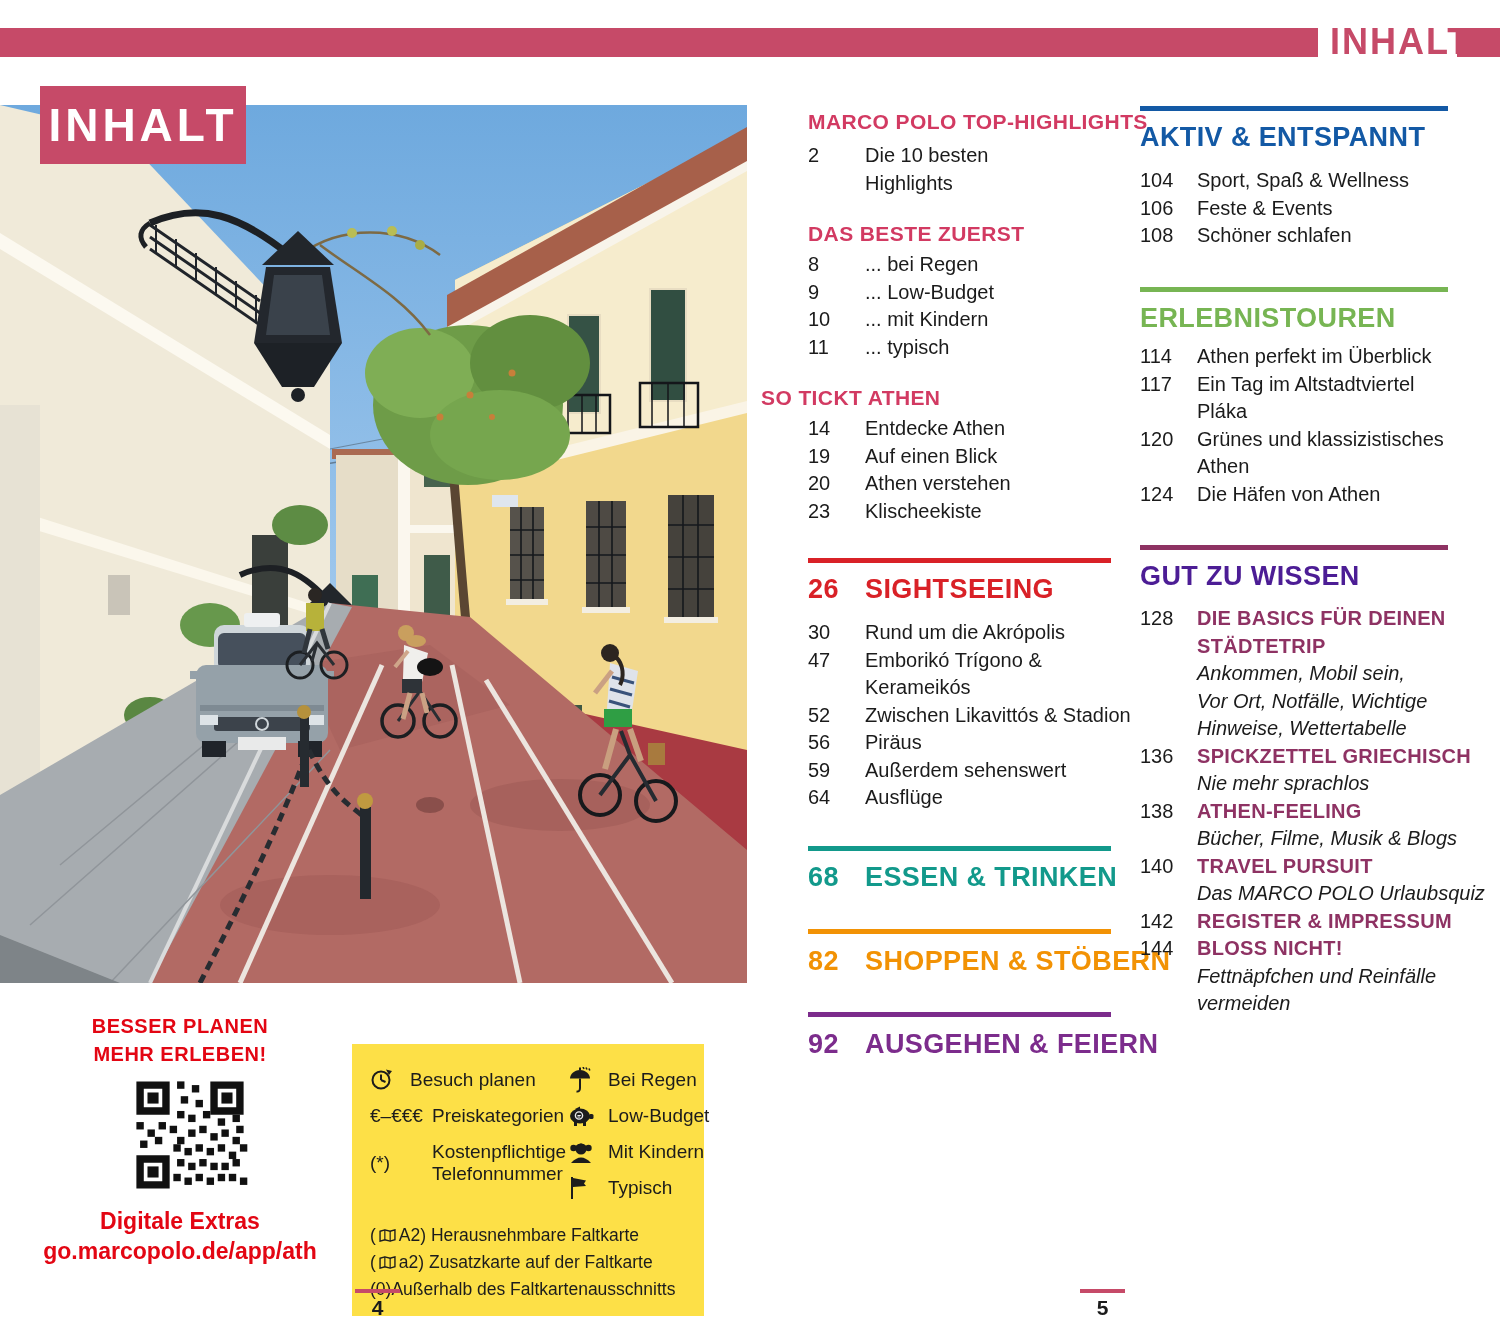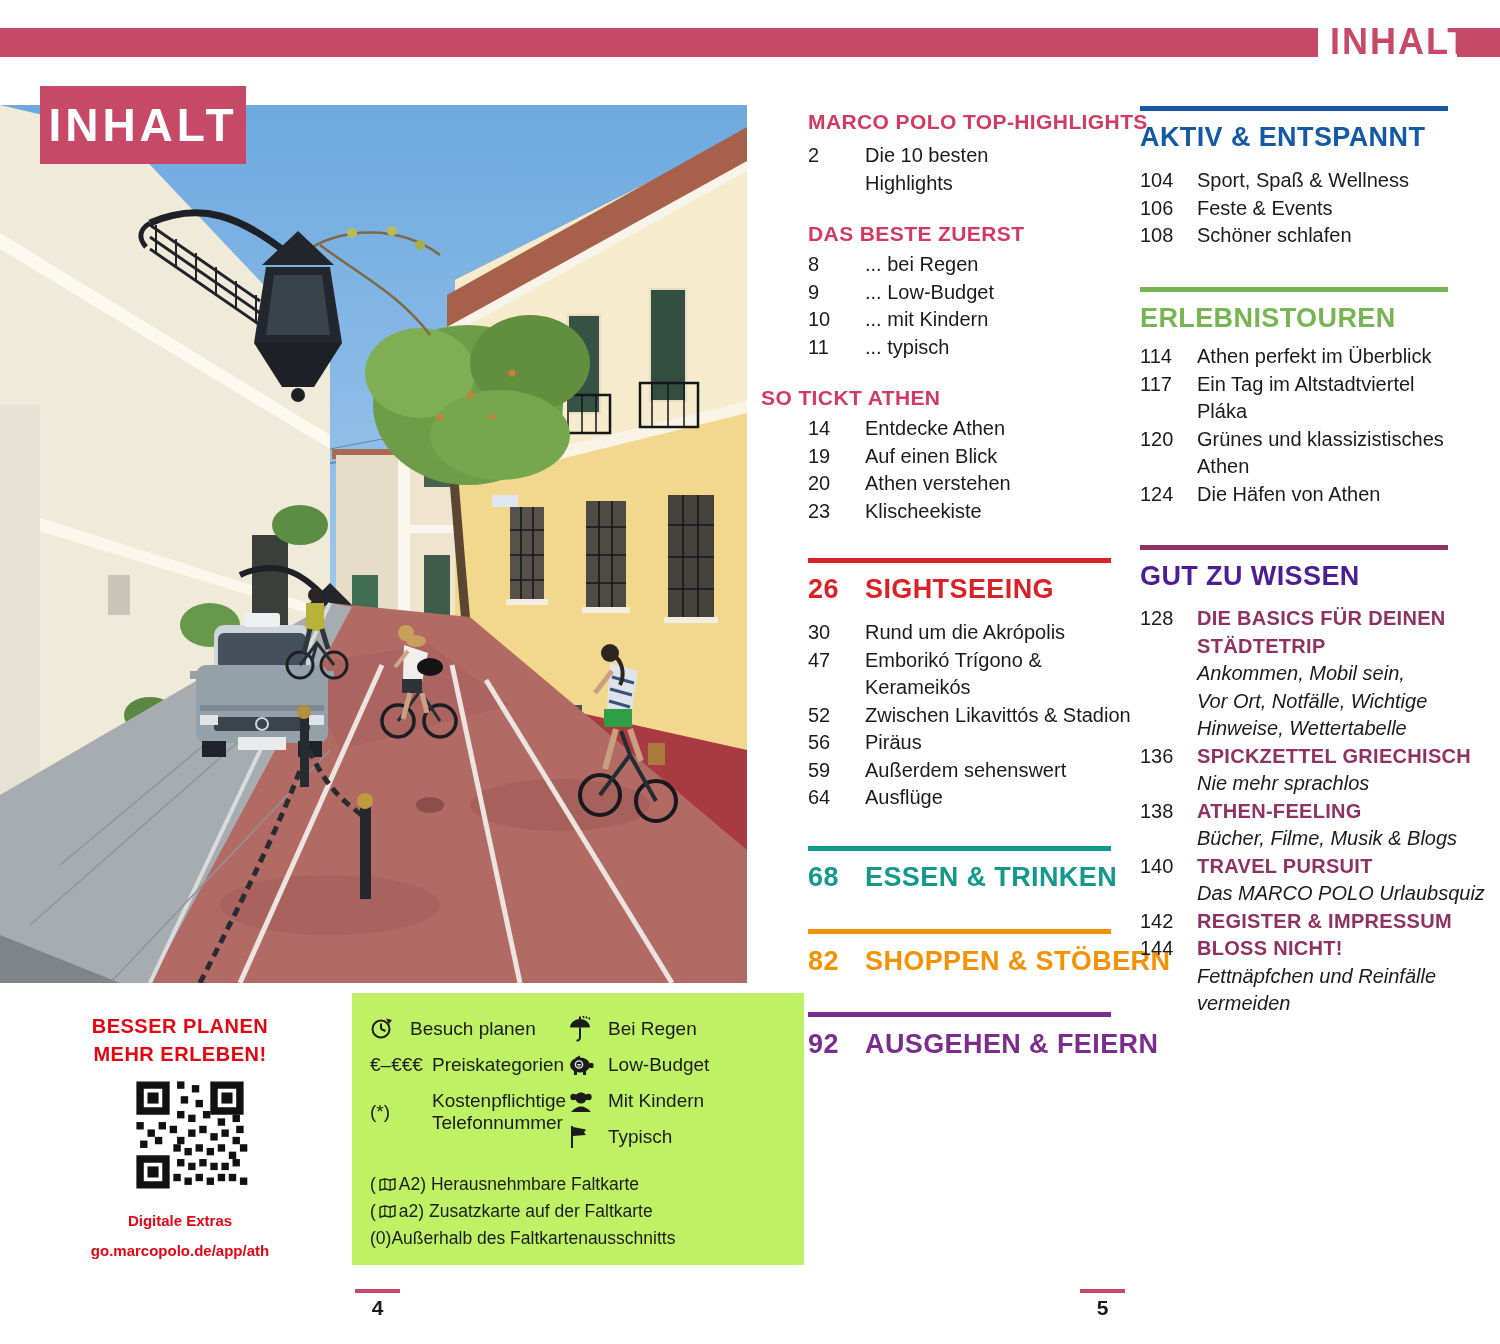--- a/index.html
+++ b/index.html
@@ -26,25 +26,25 @@
   .c-purple{color:#7c2c8c}.c-blue{color:#1359a5}.c-green{color:#77b553}.c-berry{color:#4c1d95}
   .bg-red{background:#d92127}.bg-teal{background:#12998b}.bg-orange{background:#f29204}
   .bg-purple{background:#7c2c8c}.bg-blue{background:#1359a5}.bg-green{background:#77b553}.bg-berry{background:#8e3263}
   .h{font-weight:700;color:#8e3263;letter-spacing:.3px;}
   .i{font-style:italic;}
 
   
   .promo-head{position:absolute;left:40px;top:1012px;width:280px;text-align:center;color:#e30613;
     font-weight:800;font-size:20px;line-height:28px;letter-spacing:.5px;}
   .promo-extras{position:absolute;left:20px;top:1206px;width:320px;text-align:center;color:#e30613;
-    font-weight:800;font-size:15px;line-height:30px;}
+    font-weight:800;font-size:23px;line-height:30px;}
   .qr{position:absolute;left:129px;top:1074px;}
 
   
-  .legend{position:absolute;left:352px;top:993px;width:452px;height:272px;background:#bef264;}
+  .legend{position:absolute;left:352px;top:1044px;width:352px;height:272px;background:#fde047;}
   .lg-col{position:absolute;top:18px;}
   .lg-row{display:flex;align-items:center;height:36px;font-size:19px;color:#1c1c1c;}
   .lg-sym{flex:0 0 62px;font-size:19px;color:#1c1c1c;}
   .lg-ic{flex:0 0 40px;display:flex;align-items:center;}
   .lg-label{white-space:normal;line-height:22px;}
   .notes{position:absolute;left:18px;top:178px;font-size:17.5px;color:#1c1c1c;line-height:27px;}
   .note{display:flex;align-items:center;white-space:nowrap;}
   .note svg{margin:0 3px;}
 
   

